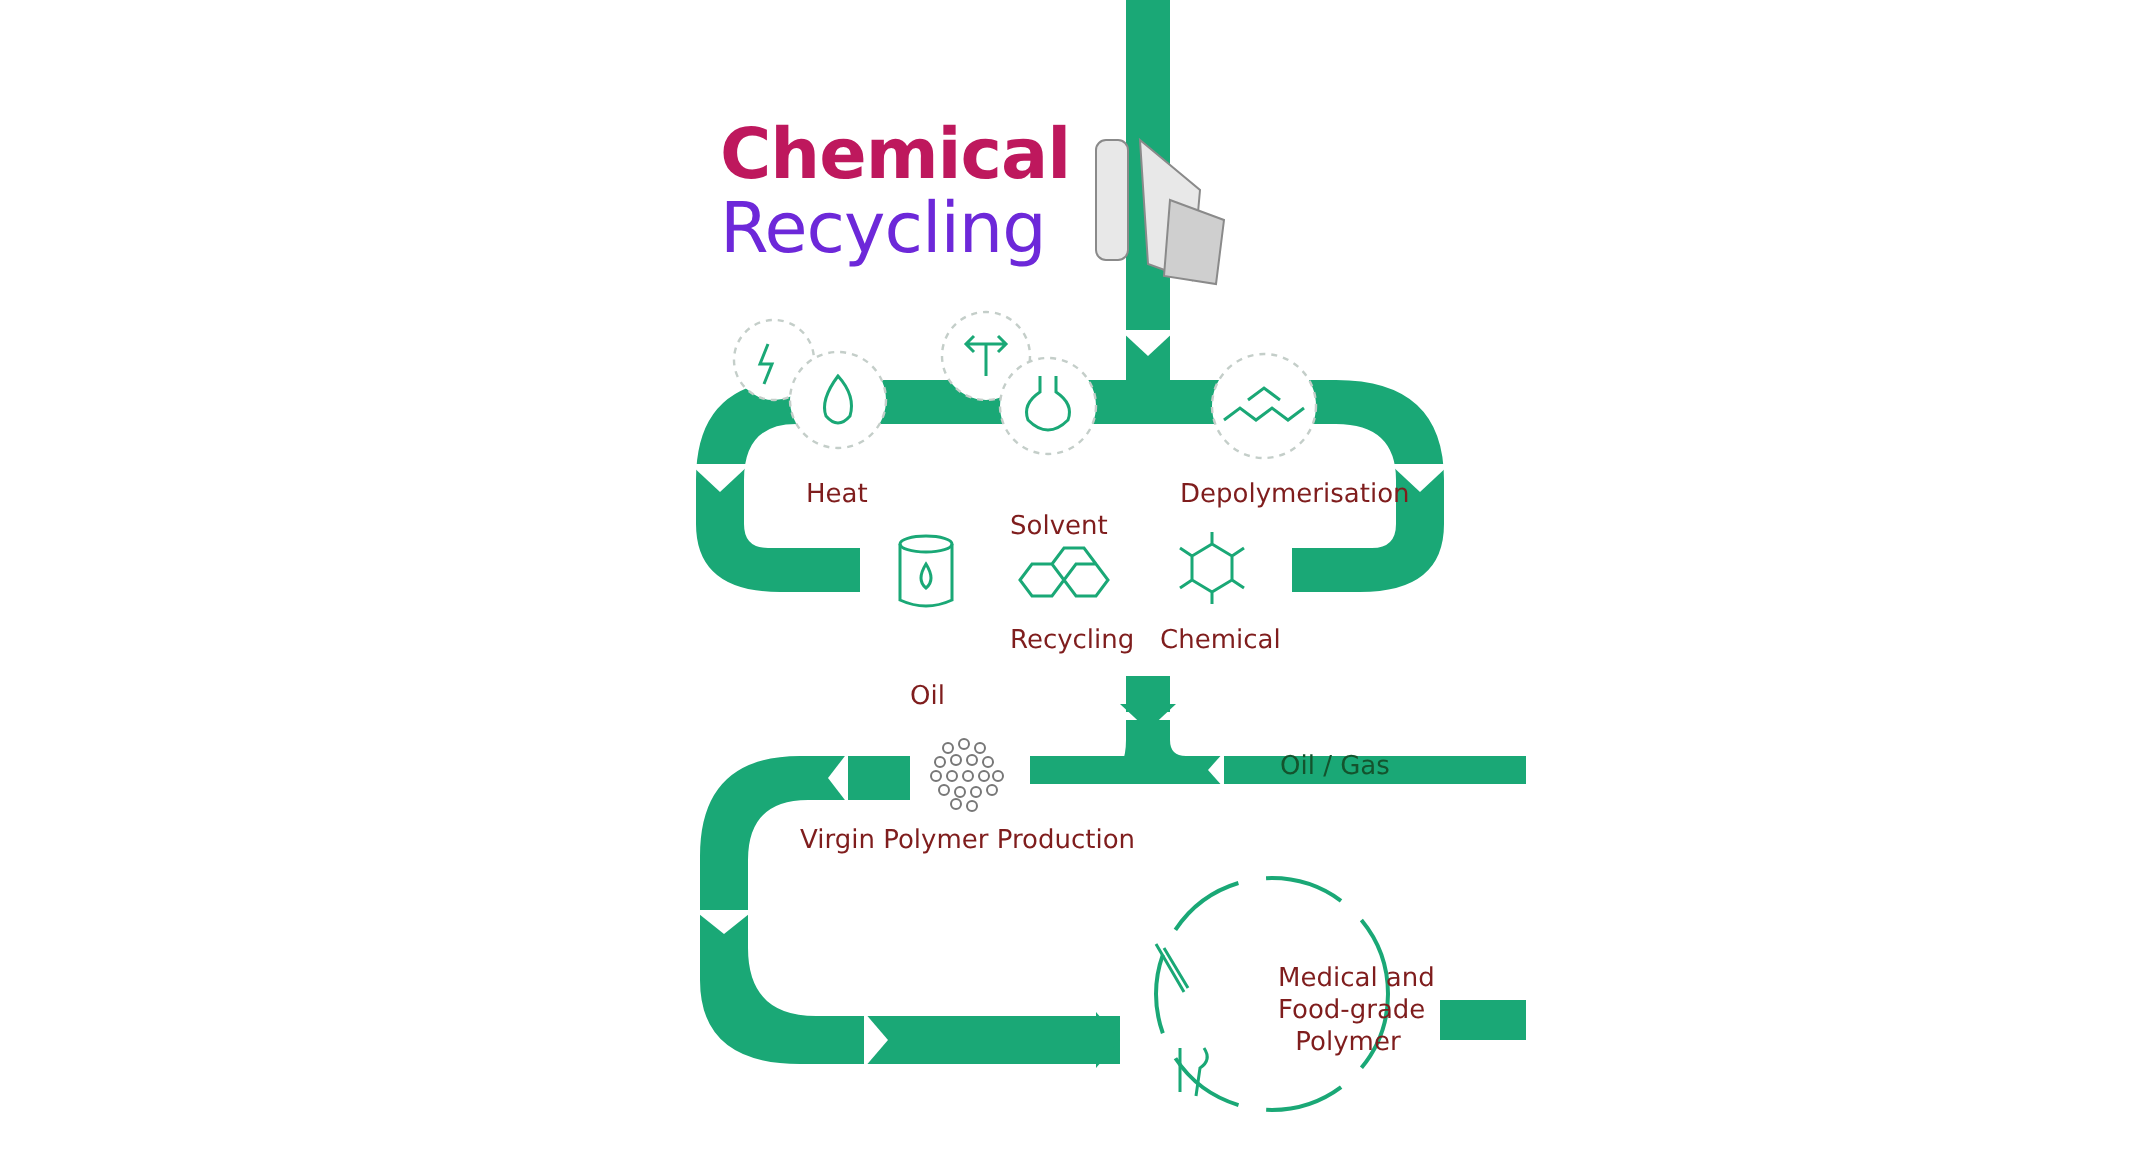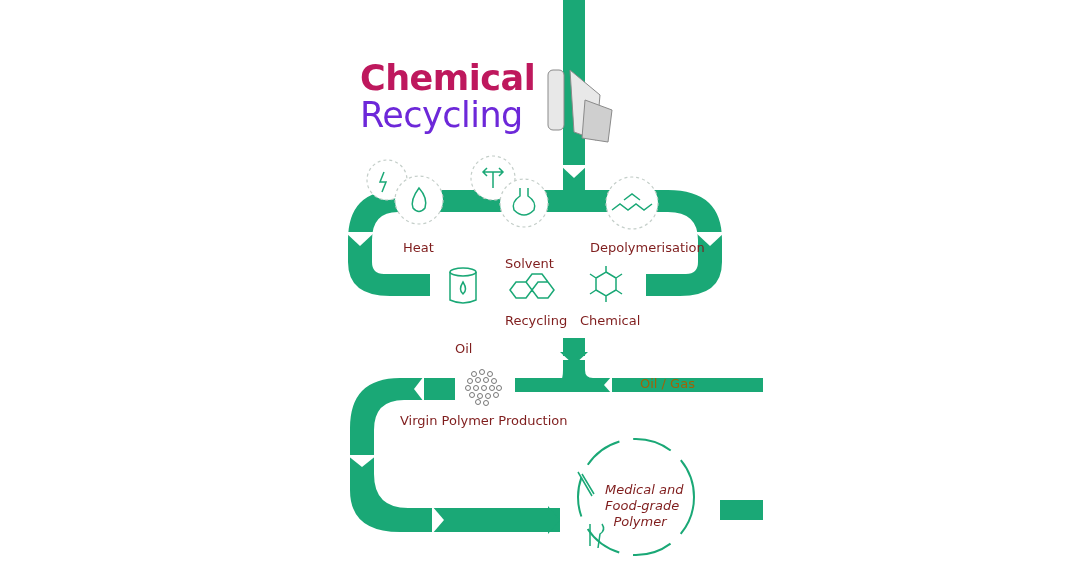--- a/index.html
+++ b/index.html
@@ -98,20 +98,20 @@
 <div class="title2">Recycling</div>
 
 <div class="lbl" style="left:403px;top:240px;">Heat</div>
 <div class="lbl" style="left:505px;top:240px;margin-top:16px;">Solvent</div>
 <div class="lbl" style="left:590px;top:240px;">Depolymerisation</div>
 
 <div class="lbl" style="left:455px;top:313px;margin-top:28px;">Oil</div>
 <div class="lbl" style="left:505px;top:313px;">Recycling</div>
 <div class="lbl" style="left:580px;top:313px;">Chemical</div>
 
-<div class="lbl" style="left:640px;top:376px;color:#a16207;">Oil / Gas</div>
+<div class="lbl" style="left:640px;top:376px;color:#14532d;">Oil / Gas</div>
 <div class="lbl" style="left:400px;top:413px;text-align:center;">Virgin Polymer Production</div>
 
-<div class="lbl center" style="left:605px;top:482px;width:70px;line-height:16px;font-style:italic;">
+<div class="lbl center" style="left:639px;top:482px;width:70px;line-height:16px;">
   <div>Medical and</div>
   <div>Food-grade</div>
   <div>Polymer</div>
 </div>
 
 </body></html>

